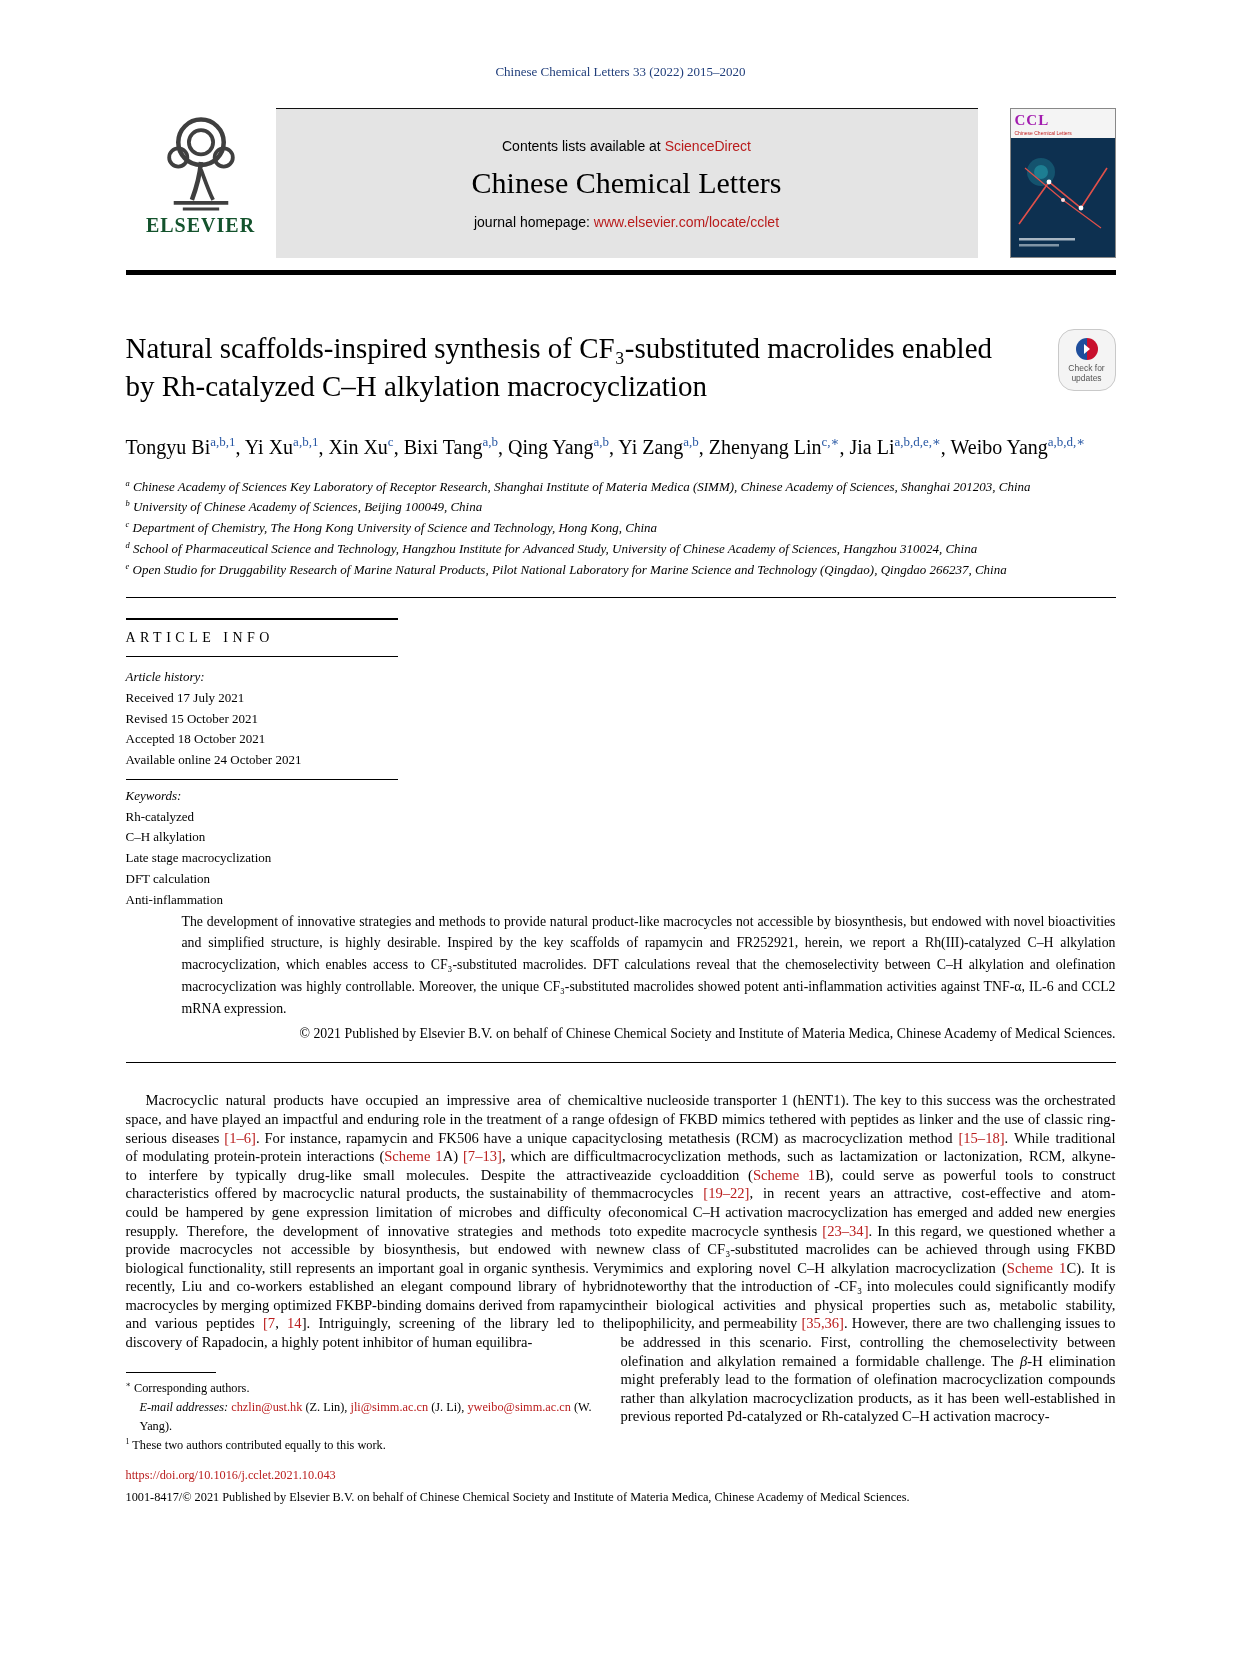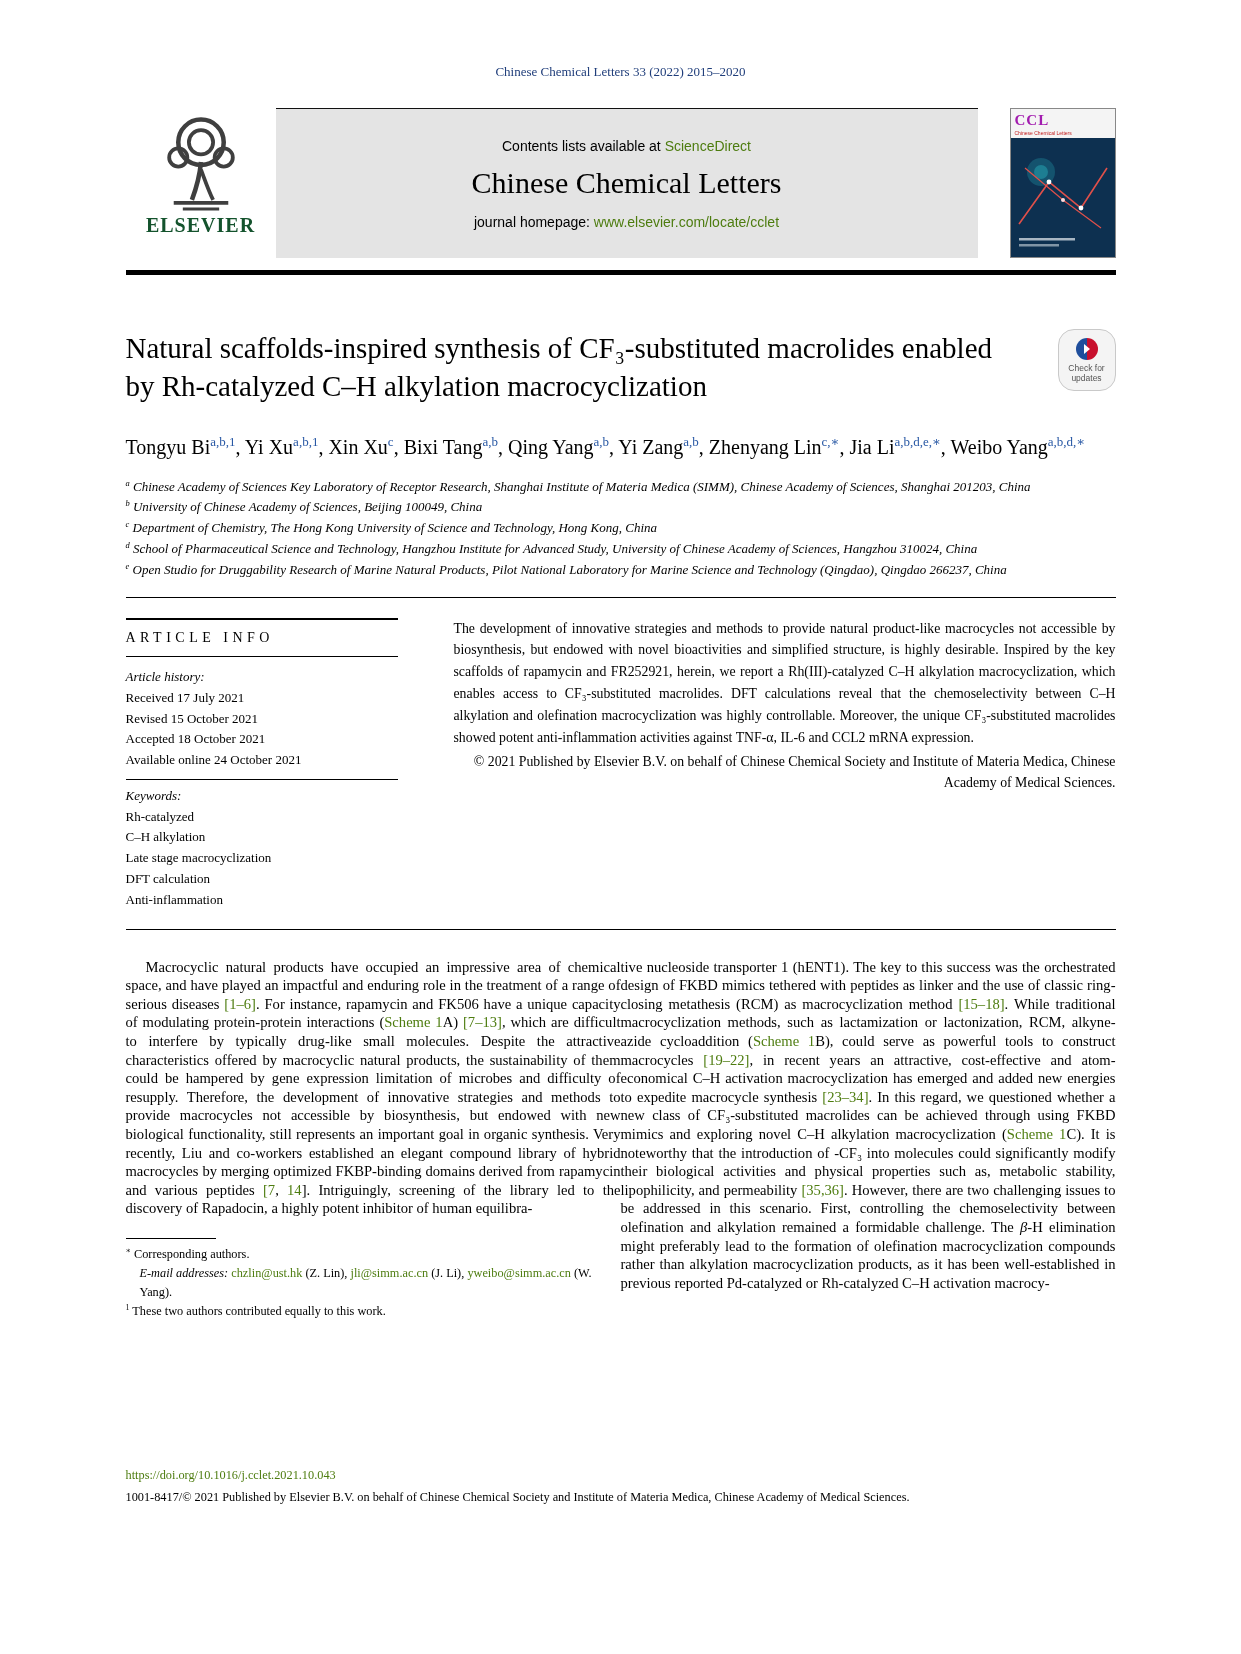--- a/index.html
+++ b/index.html
@@ -3,21 +3,21 @@
 <meta charset="utf-8">
 <style>
   * { margin:0; padding:0; box-sizing:border-box; }
   body { background:#ffffff; }
   .page {
     position:relative; width:1140px; height:1654px; margin:0 auto;
     background:#fff; overflow:hidden;
     font-family:"Liberation Serif","DejaVu Serif",serif; color:#000;
   }
   .content { margin:0 75px; }
-  .lnk { color:#4d7c0f; }
+  .lnk { color:#b91c1c; }
   .it { font-style:italic; }
   .sup { vertical-align:super; font-size:0.65em; line-height:0; }
   .suplnk { vertical-align:super; font-size:0.65em; line-height:0; color:#2757a4; }
 
   .citation { padding-top:64px; text-align:center; font-size:13px; color:#1f3d7a; }
 
   .header-row { display:flex; margin-top:28px; height:150px; }
   .logo-box { width:150px; display:flex; flex-direction:column; align-items:center; justify-content:flex-start; padding-top:4px; }
   .logo-box svg { display:block; }
   .elsevier-word { font-size:20px; font-weight:bold; color:#14532d; letter-spacing:1px; margin-top:2px; }
@@ -38,21 +38,21 @@
   .title { font-size:29px; font-weight:400; line-height:1.32; width:880px; }
   .badge { margin-left:auto; width:58px; height:62px; background:#f4f4f4; border:1px solid #c9c9c9; border-radius:16px;
            display:flex; flex-direction:column; align-items:center; justify-content:center; gap:2px; }
   .badge-text { font-family:"Liberation Sans","DejaVu Sans",sans-serif; font-size:8.5px; color:#555; text-align:center; line-height:1.2; }
 
   .authors { margin-top:26px; font-size:20px; line-height:1.55; width:1060px; }
   .affiliations { margin-top:14px; font-style:italic; font-size:13px; line-height:1.6; }
   .affil-row { }
   .rule-affil { margin-top:16px; }
 
-  .front-matter { display:flex; margin-top:20px; }
+  .front-matter { display:flex; margin-top:20px;flex-direction:column; }
   .info-col { width:272px; flex:none; font-size:13px; line-height:1.6; }
   .abstract-col { flex:1; margin-left:56px; font-size:13.8px; }
   .col-heading { border-top:2px solid #000; border-bottom:1px solid #000; padding:7px 0; font-size:14px; letter-spacing:4.5px; margin-bottom:10px; }
   .history-label, .kw-label { font-style:italic; }
   .kw-rule { border-top:1px solid #000; margin:8px 0 6px; width:100%; }
   .abstract-text { text-align:justify; line-height:1.58; }
   .abstract-copyright { text-align:right; line-height:1.5; margin-top:4px; }
   .section-end { margin-top:18px; }
 
   .body-cols { display:flex; margin-top:28px; }

